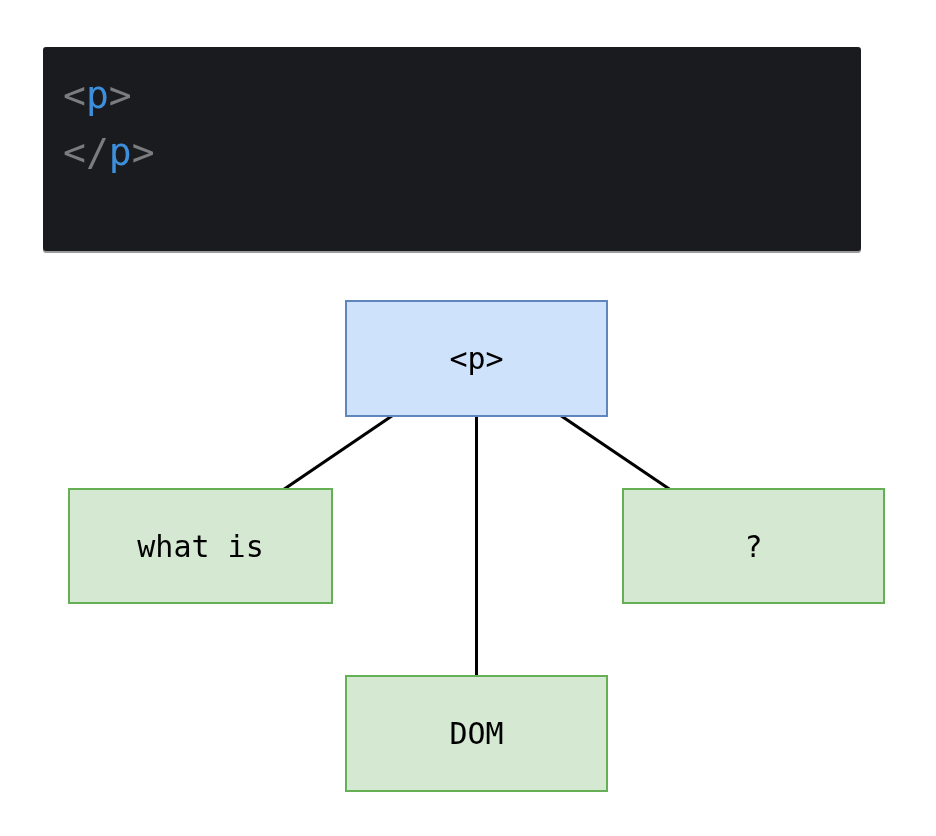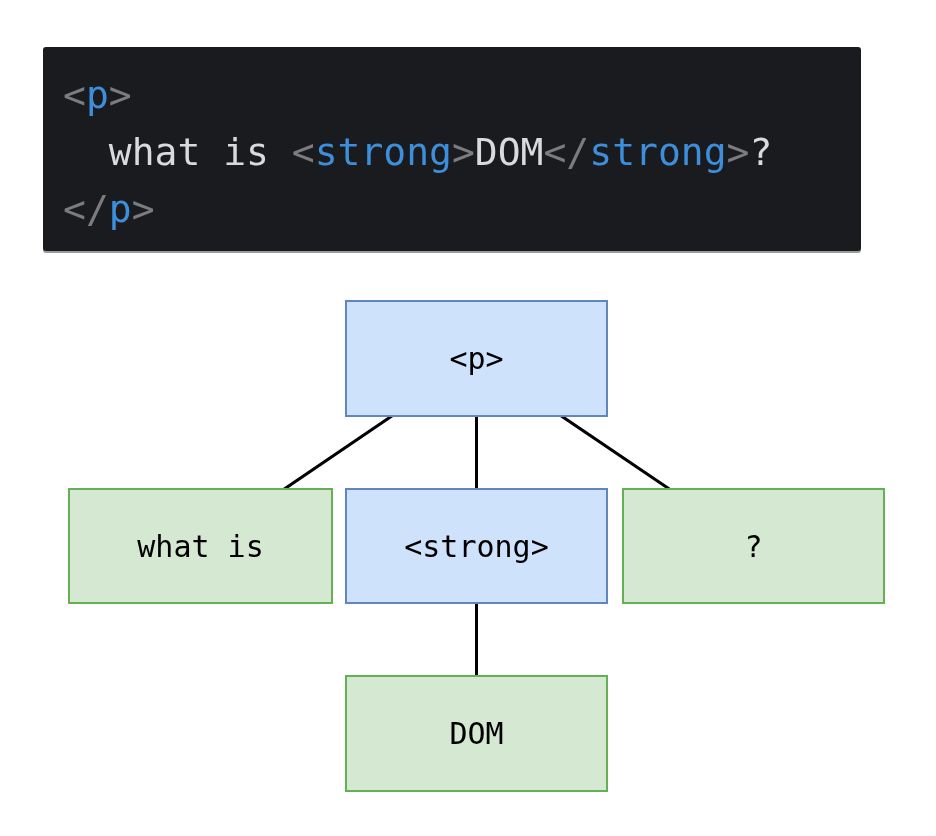--- a/index.html
+++ b/index.html
@@ -77,40 +77,36 @@
   .node-q       { left: 622px; top: 488px; width: 263px; height: 116px; }
   .node-dom     { left: 345px; top: 675px; width: 263px; height: 117px; }
 </style>
 </head>
 <body>
 
 <div class="page">
 
   <div class="code-block">
     <div class="code-line"><span class="tok-punct">&lt;</span><span class="tok-tag">p</span><span class="tok-punct">&gt;</span></div>
-    <div class="code-line"><span class="tok-plain">  what is </span><span class="tok-punct">&lt;</span><span class="tok-tag">strong</span><span class="tok-punct">&gt;</span><span class="tok-plain">DOM</span><span class="tok-punct">&lt;/</span><span class="tok-tag">strong</span><span class="tok-punct">&gt;</span><span class="tok-plain">?</span></div>
     <div class="code-line"><span class="tok-punct">&lt;/</span><span class="tok-tag">p</span><span class="tok-punct">&gt;</span></div>
   </div>
 
   <svg class="edges-svg" width="936" height="836" aria-hidden="true">
     <line x1="476.5" y1="358.5" x2="200.5" y2="546"></line>
     <line x1="476.5" y1="358.5" x2="476.5" y2="546"></line>
     <line x1="476.5" y1="358.5" x2="753.5" y2="546"></line>
     <line x1="476.5" y1="546" x2="476.5" y2="733.5"></line>
   </svg>
 
   <div class="node node-element node-p">
     <span>&lt;p&gt;</span>
   </div>
   <div class="node node-text node-what-is">
     <span>what is</span>
   </div>
-  <div class="node node-element node-strong">
-    <span>&lt;strong&gt;</span>
-  </div>
   <div class="node node-text node-q">
     <span>?</span>
   </div>
   <div class="node node-text node-dom">
     <span>DOM</span>
   </div>
 
 </div>
 
 </body></html>

